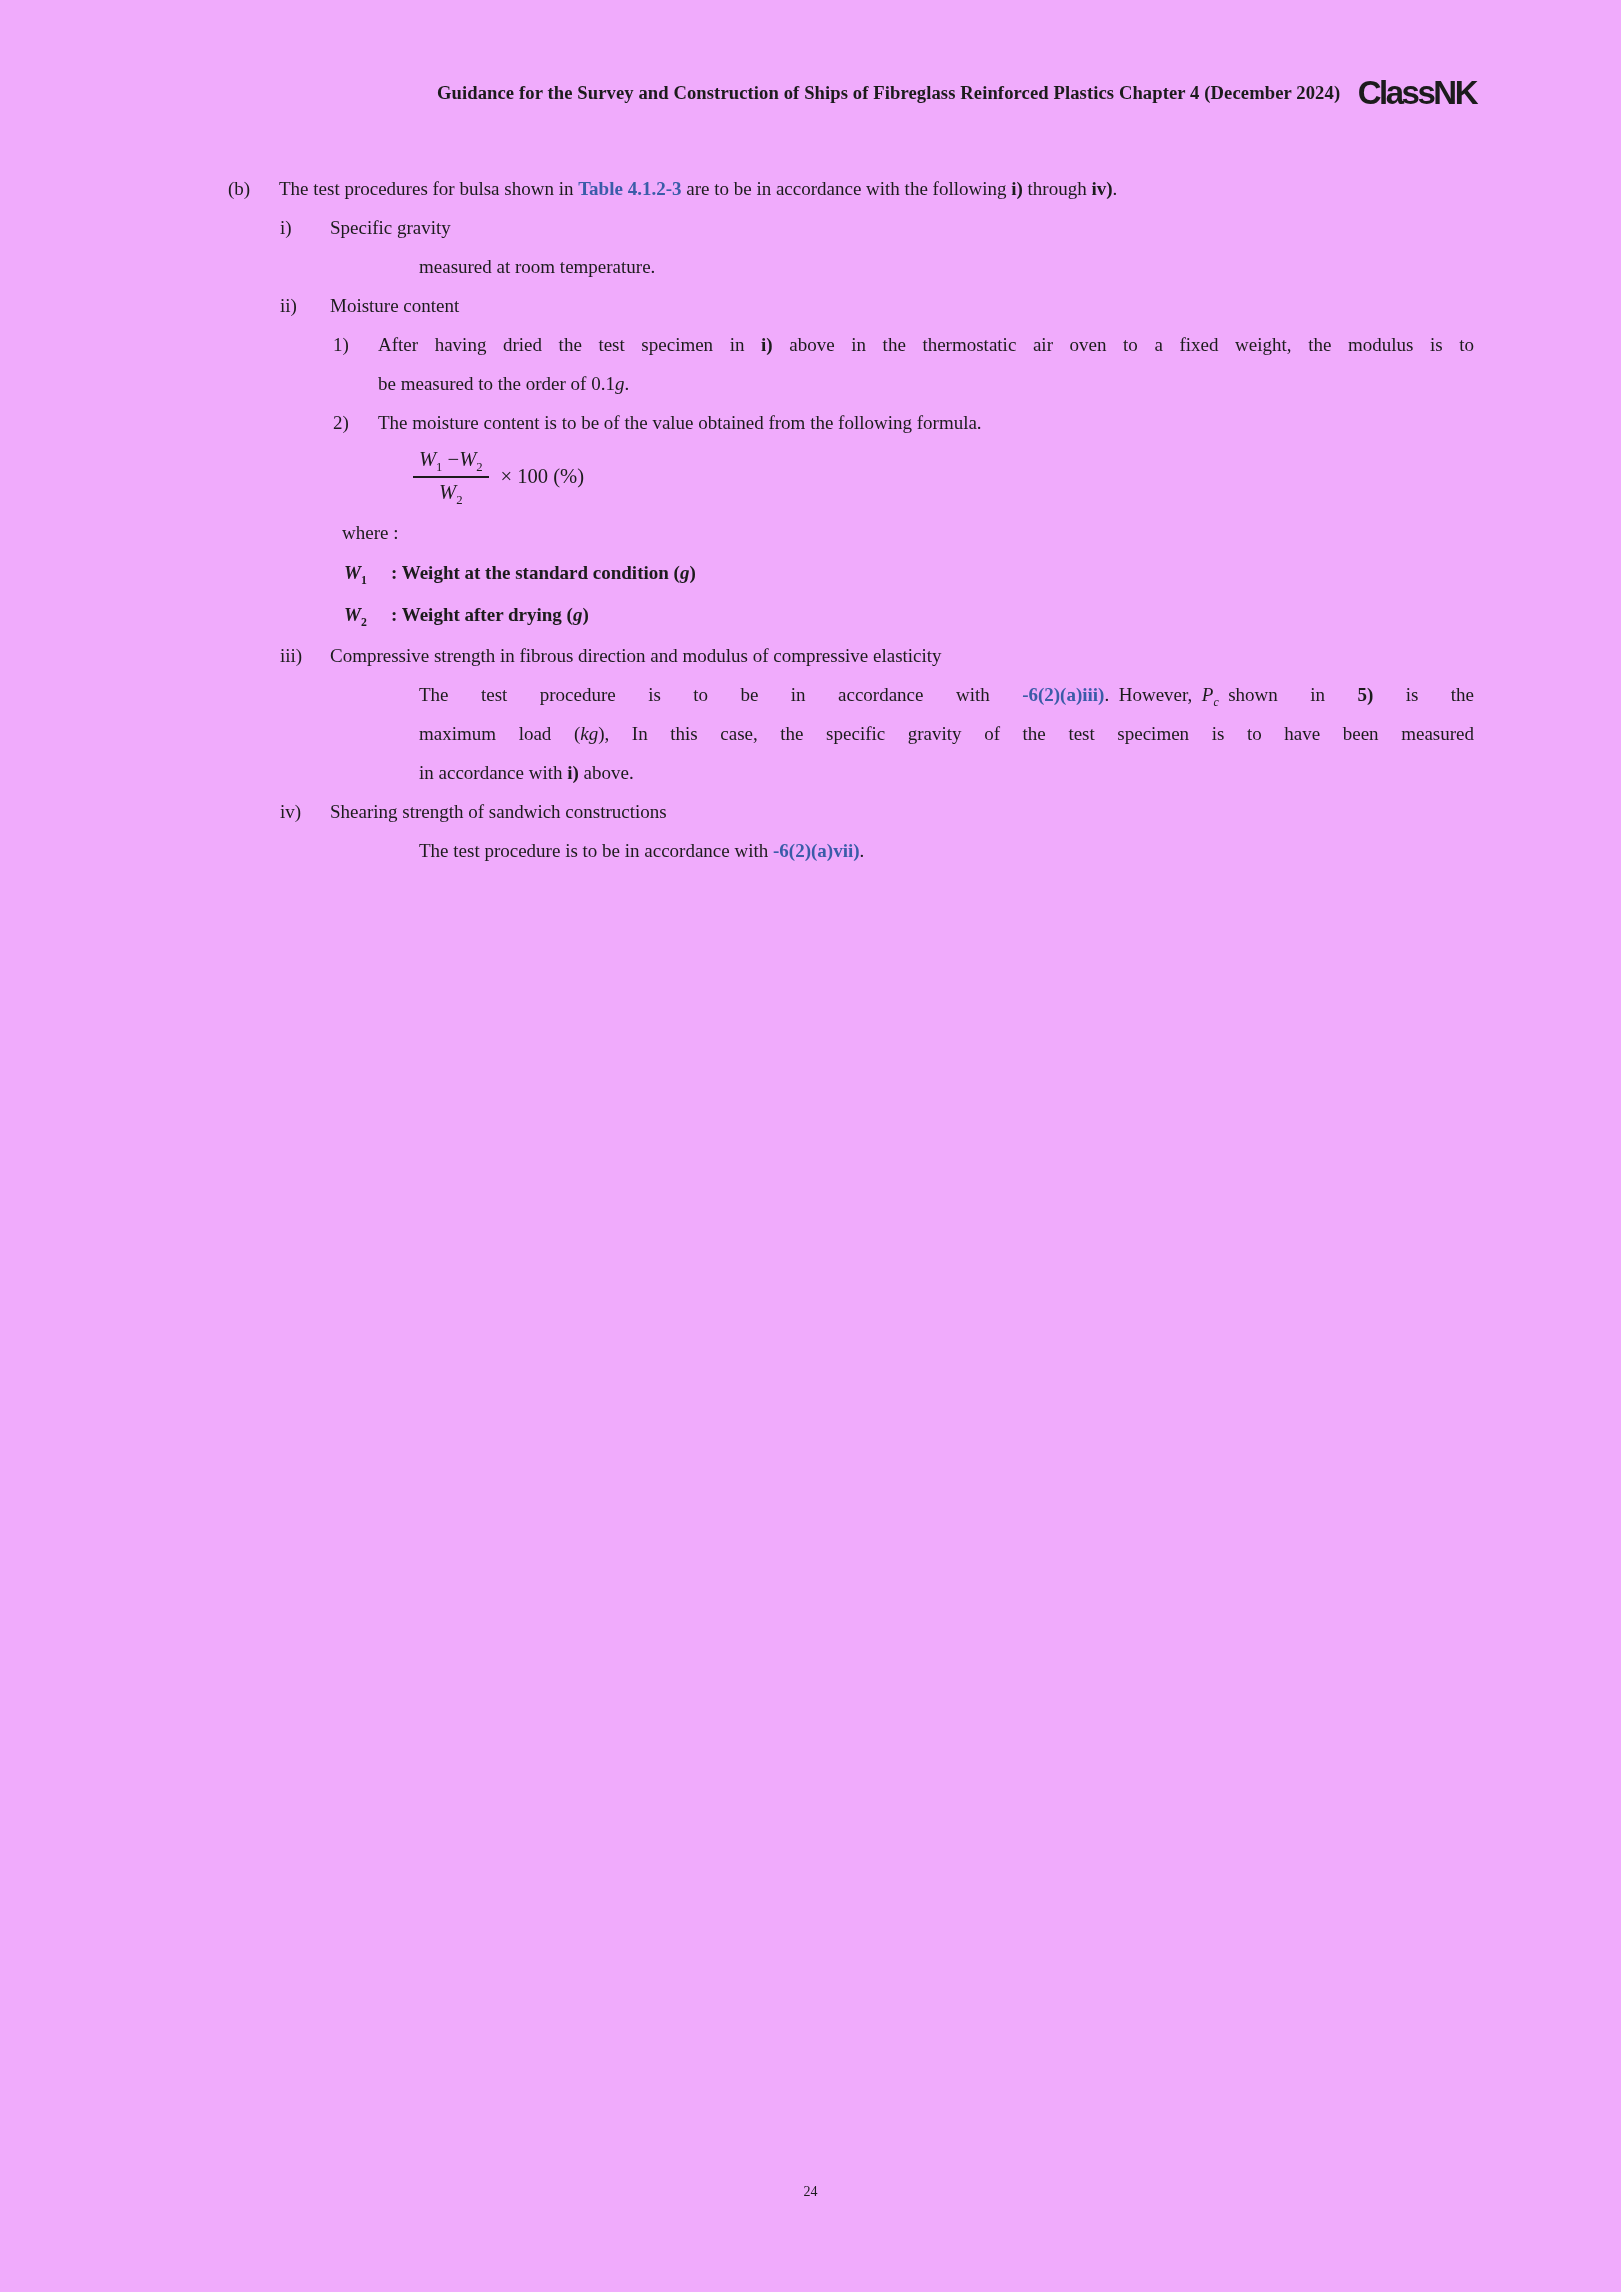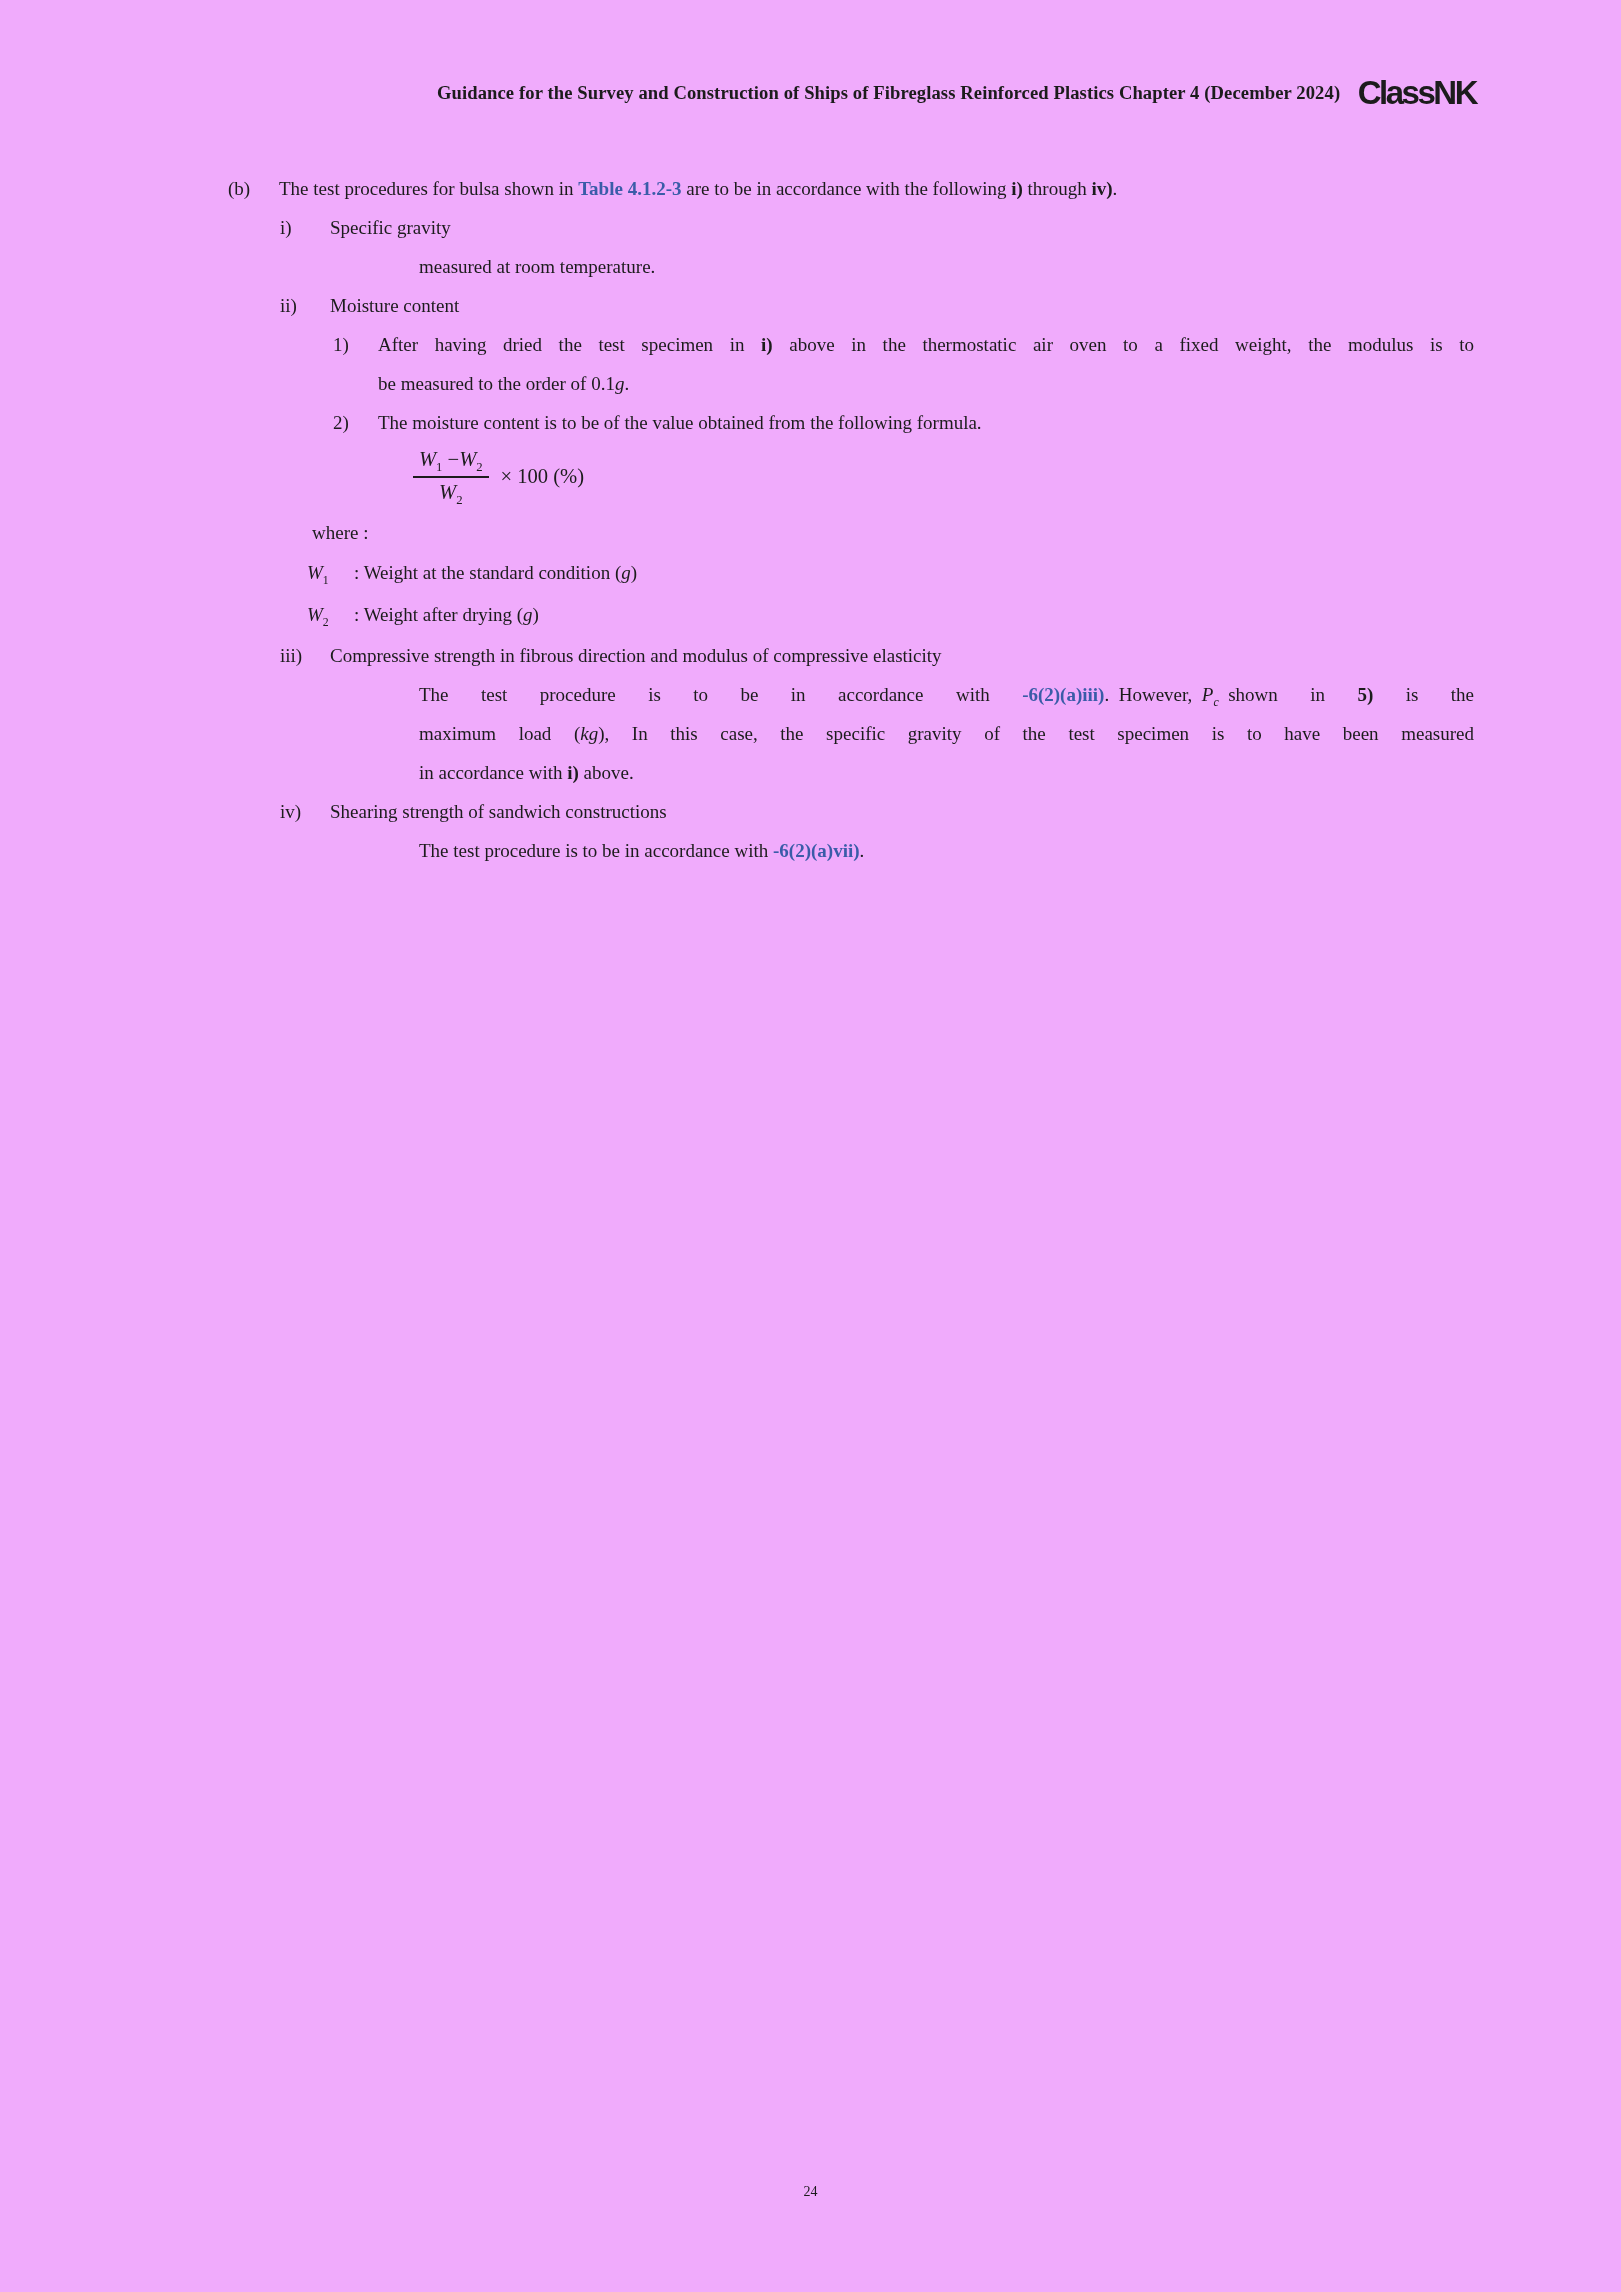--- a/index.html
+++ b/index.html
@@ -69,22 +69,22 @@
     display:flex;
     align-items:center;
     height:73px;
     font-size:20.6px;
     line-height:1.15;
   }
   .frac{display:inline-flex;flex-direction:column;align-items:center;}
   .fnum{padding:0 5.9px 3.9px 5.9px;border-bottom:2.5px solid var(--text);white-space:nowrap;}
   .fden{padding-top:3.9px;white-space:nowrap;}
   .frhs{margin-left:11.8px;white-space:nowrap;}
-  .where{margin-left:84px;}
-  .def{display:flex;margin-left:79px;line-height:42px;}
+  .where{margin-left:114px;}
+  .def{display:flex;margin-left:116px;line-height:42px;font-weight:bold;}
   .term{flex:none;width:47px;}
   
   .b{font-weight:bold;}
   .bl{font-weight:bold;color:var(--link-blue);}
   .i{font-style:italic;}
   sub{font-size:0.62em;line-height:0;}
   
   .footer{
     position:absolute;
     left:0;

